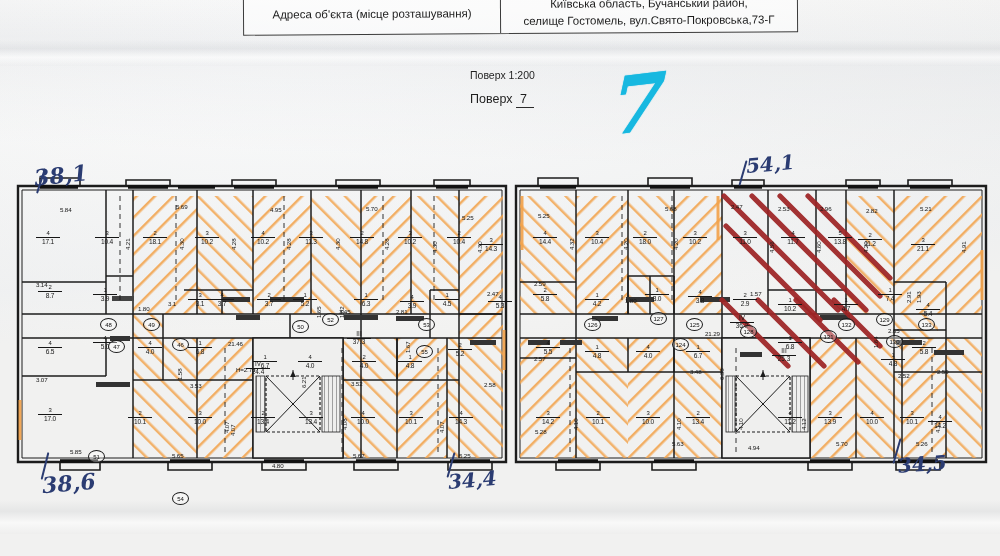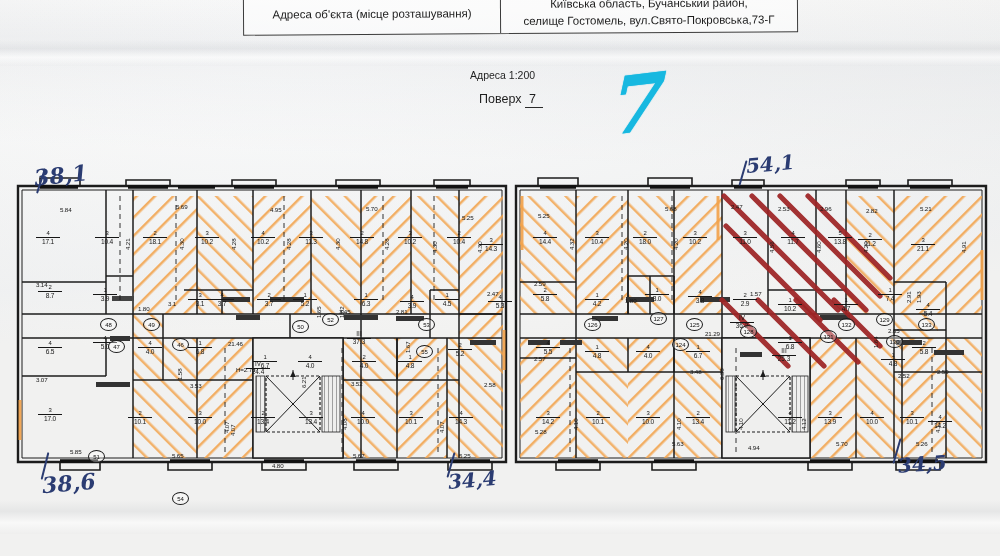--- a/index.html
+++ b/index.html
@@ -31,21 +31,21 @@
     display:flex;align-items:center;justify-content:center;
     font-size:11.5px;color:#1d1d1d;text-align:center;padding:0 3px;line-height:1.25;
   }
   .hdr-cell-r{
     flex:1;display:flex;flex-direction:column;align-items:center;justify-content:center;
     font-size:11.5px;color:#1d1d1d;text-align:center;line-height:1.45;
   }
   
   .meta{position:absolute;left:470px;top:70px;font-size:11px;color:#1f1f1f;line-height:1.1;}
   .meta .scale{font-size:10.5px;}
-  .meta .floor{margin-top:11px;font-size:12.5px;margin-left:9px;}
+  .meta .floor{margin-top:11px;font-size:12.5px;}
   .meta .floor u{text-decoration:none;border-bottom:1.1px solid #2a2a2a;padding:0 7px 1px 4px;}
   .hand-seven{
     position:absolute;left:612px;top:58px;font-size:78px;color:#17b8e0;
     font-family:"DejaVu Serif", serif;font-style:italic;font-weight:700;
     transform:rotate(-7deg) skewX(-9deg);text-shadow:0 0 1px #17b8e0;
   }
   
   .hand{
     position:absolute;color:#2b3c72;font-family:"DejaVu Serif", serif;
     font-style:italic;font-weight:700;white-space:nowrap;
@@ -81,21 +81,21 @@
 
 <div class="hdr-table">
   <div class="hdr-cell-l">Адреса об'єкта (місце розташування)</div>
   <div class="hdr-cell-r">
     <span>Київська область, Бучанський район,</span>
     <span>селище Гостомель, вул.Свято-Покровська,73-Г</span>
   </div>
 </div>
 
 <div class="meta">
-  <div class="scale">Адреса 1:200</div>
+  <div class="scale">Поверх 1:200</div>
   <div class="floor">
     <span>Поверх</span>
     <u>7</u>
   </div>
 </div>
 <div class="hand-seven">7</div>
 
 <svg class="plan" viewBox="0 0 1000 556">
   <defs>
     <pattern id="hatchOrange" width="13" height="13" patternTransform="rotate(45)" patternUnits="userSpaceOnUse">

